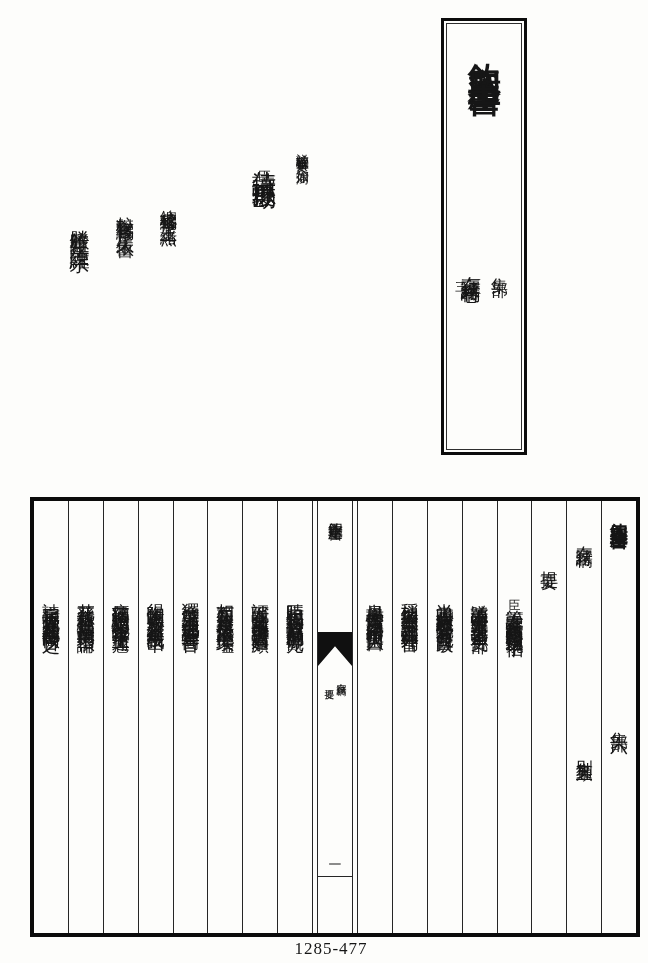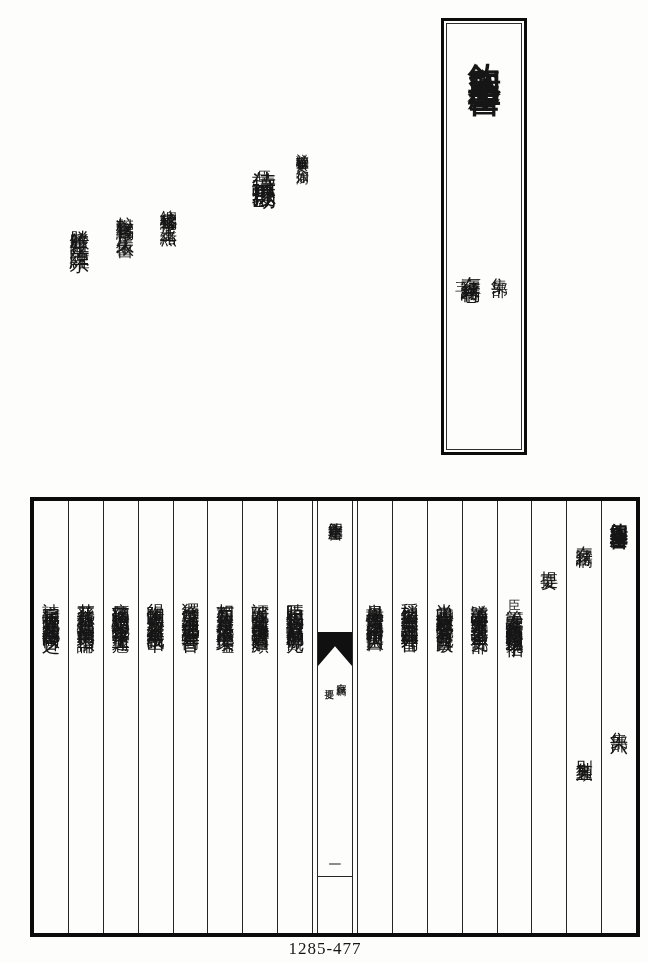--- a/index.html
+++ b/index.html
@@ -63,21 +63,21 @@
   .bx-fishtail { position:absolute; top:131px; left:5px; right:5px; height:34px; background:#101010;
                  clip-path:polygon(0 0,100% 0,100% 100%,50% 42%,0 100%); }
   .bx-small { position:absolute; top:174px; left:5px; right:5px;
               display:flex; flex-direction:row-reverse; justify-content:center; gap:2px; }
   .bx-small .bx-book { font-size:10px; letter-spacing:1px; }
   .bx-small .bx-section { font-size:10px; letter-spacing:1px; margin-top:6px; }
   .bx-folio { position:absolute; top:356px; left:50%; transform:translateX(-50%); font-size:13px; }
   .bx-hline { position:absolute; top:375px; left:5px; right:5px; border-top:1px solid #262626; }
 
   
-  .folio-footer { position:absolute; left:20px; top:939px; width:610px; text-align:center;
+  .folio-footer { position:absolute; left:26px; top:939px; width:610px; text-align:center;
                   font-size:17px; letter-spacing:1px; }
 </style>
 </head>
 <body>
 
 <div class="top-box">
   <div class="top-box-inner">
     <div class="tb-title vtext">欽定四庫全書</div>
     <div class="tb-volume vtext"><span>存家詩稿卷</span><span class="warichu">
           <span>一至</span>

